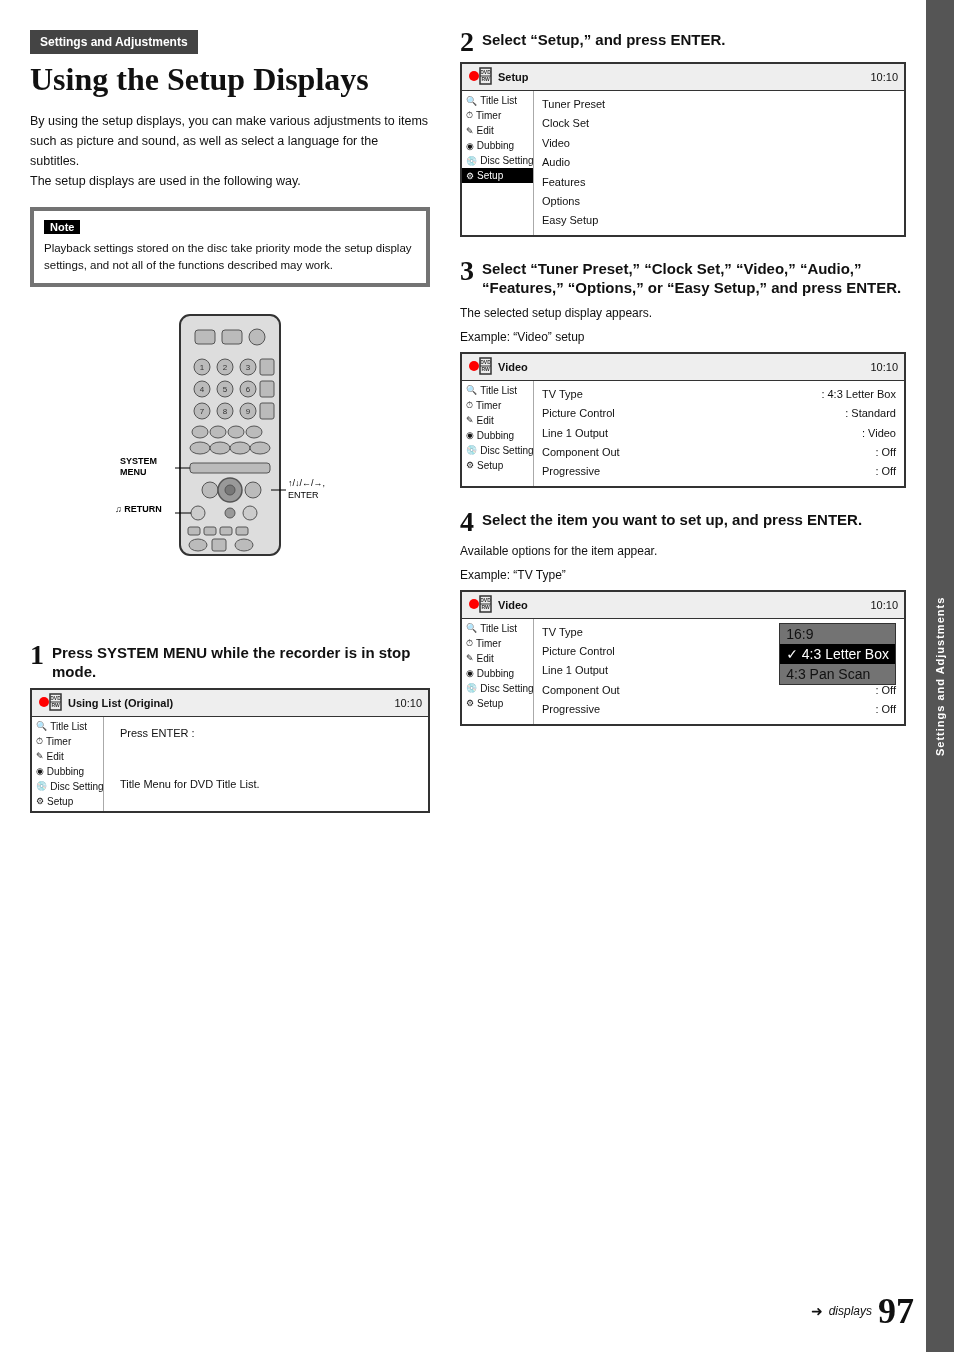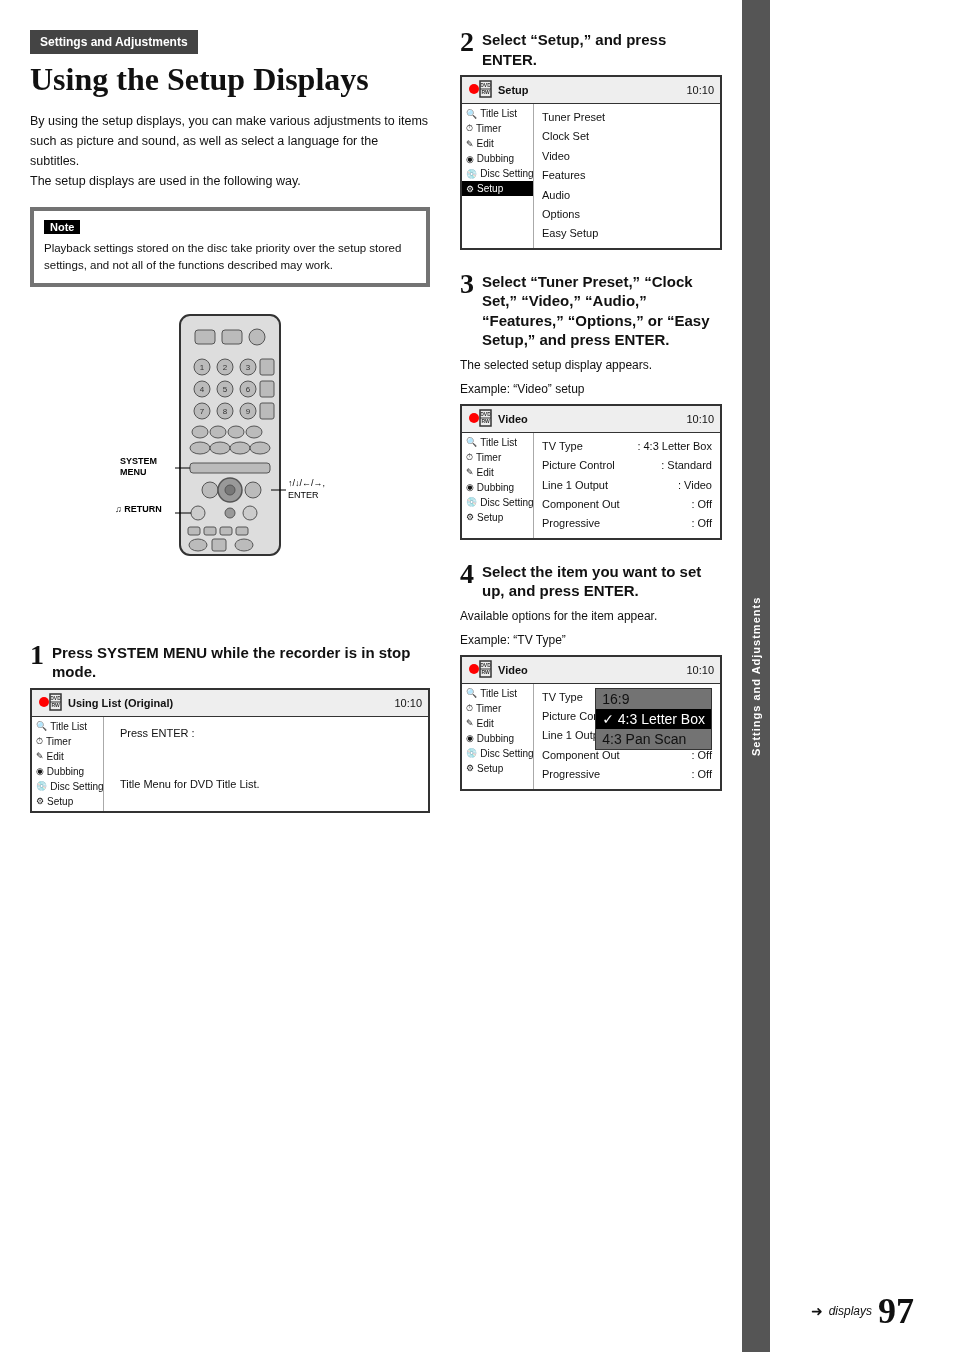--- a/index.html
+++ b/index.html
@@ -8,21 +8,21 @@
       min-height: 1352px;
       background: #fff;
       font-family: Arial, Helvetica, sans-serif;
       font-size: 13px;
       color: #111;
       position: relative;
     }
 
     .page-container {
       display: flex;
-      width: 770px;
+      width: 954px;
       min-height: 1352px;
     }
 
     .main-content {
       flex: 1;
       padding: 30px 20px 30px 30px;
     }
 
     .right-sidebar {
       width: 28px;
@@ -265,21 +265,21 @@
         <h1 class="page-title">
           <span>Using the Setup Displays</span>
         </h1>
         <p class="intro-text">
           By using the setup displays, you can make various adjustments to items such as picture and sound, as well as select a language for the subtitles.<br>
           The setup displays are used in the following way.
         </p>
 
         <div class="note-box">
           <div class="note-title">Note</div>
-          <p>Playback settings stored on the disc take priority over the setup stored settings, and not all of the functions described may work.</p>
+          <p>Playback settings stored on the disc take priority mode the setup display settings, and not all of the functions described may work.</p>
         </div>
 
         
         <div class="remote-container">
           <svg width="280" height="320" viewBox="0 0 280 320" xmlns="http://www.w3.org/2000/svg">
 
             <rect x="90" y="10" width="100" height="240" rx="10" ry="10" fill="#ddd" stroke="#333" stroke-width="2"></rect>
 
             <rect x="105" y="25" width="20" height="14" rx="3" fill="#bbb" stroke="#555" stroke-width="1"></rect>
             <rect x="132" y="25" width="20" height="14" rx="3" fill="#bbb" stroke="#555" stroke-width="1"></rect>
@@ -464,24 +464,24 @@
                 <div class="osd-content-row">
                     <span class="label">Tuner Preset</span>
                   </div>
                 <div class="osd-content-row">
                     <span class="label">Clock Set</span>
                   </div>
                 <div class="osd-content-row">
                     <span class="label">Video</span>
                   </div>
                 <div class="osd-content-row">
+                    <span class="label">Audio</span>
+                  </div>
+                <div class="osd-content-row">
                     <span class="label">Features</span>
-                  </div>
-                <div class="osd-content-row">
-                    <span class="label">Audio</span>
                   </div>
                 <div class="osd-content-row">
                     <span class="label">Options</span>
                   </div>
                 <div class="osd-content-row">
                     <span class="label">Easy Setup</span>
                   </div>
               </div>
             </div>
           </div>

